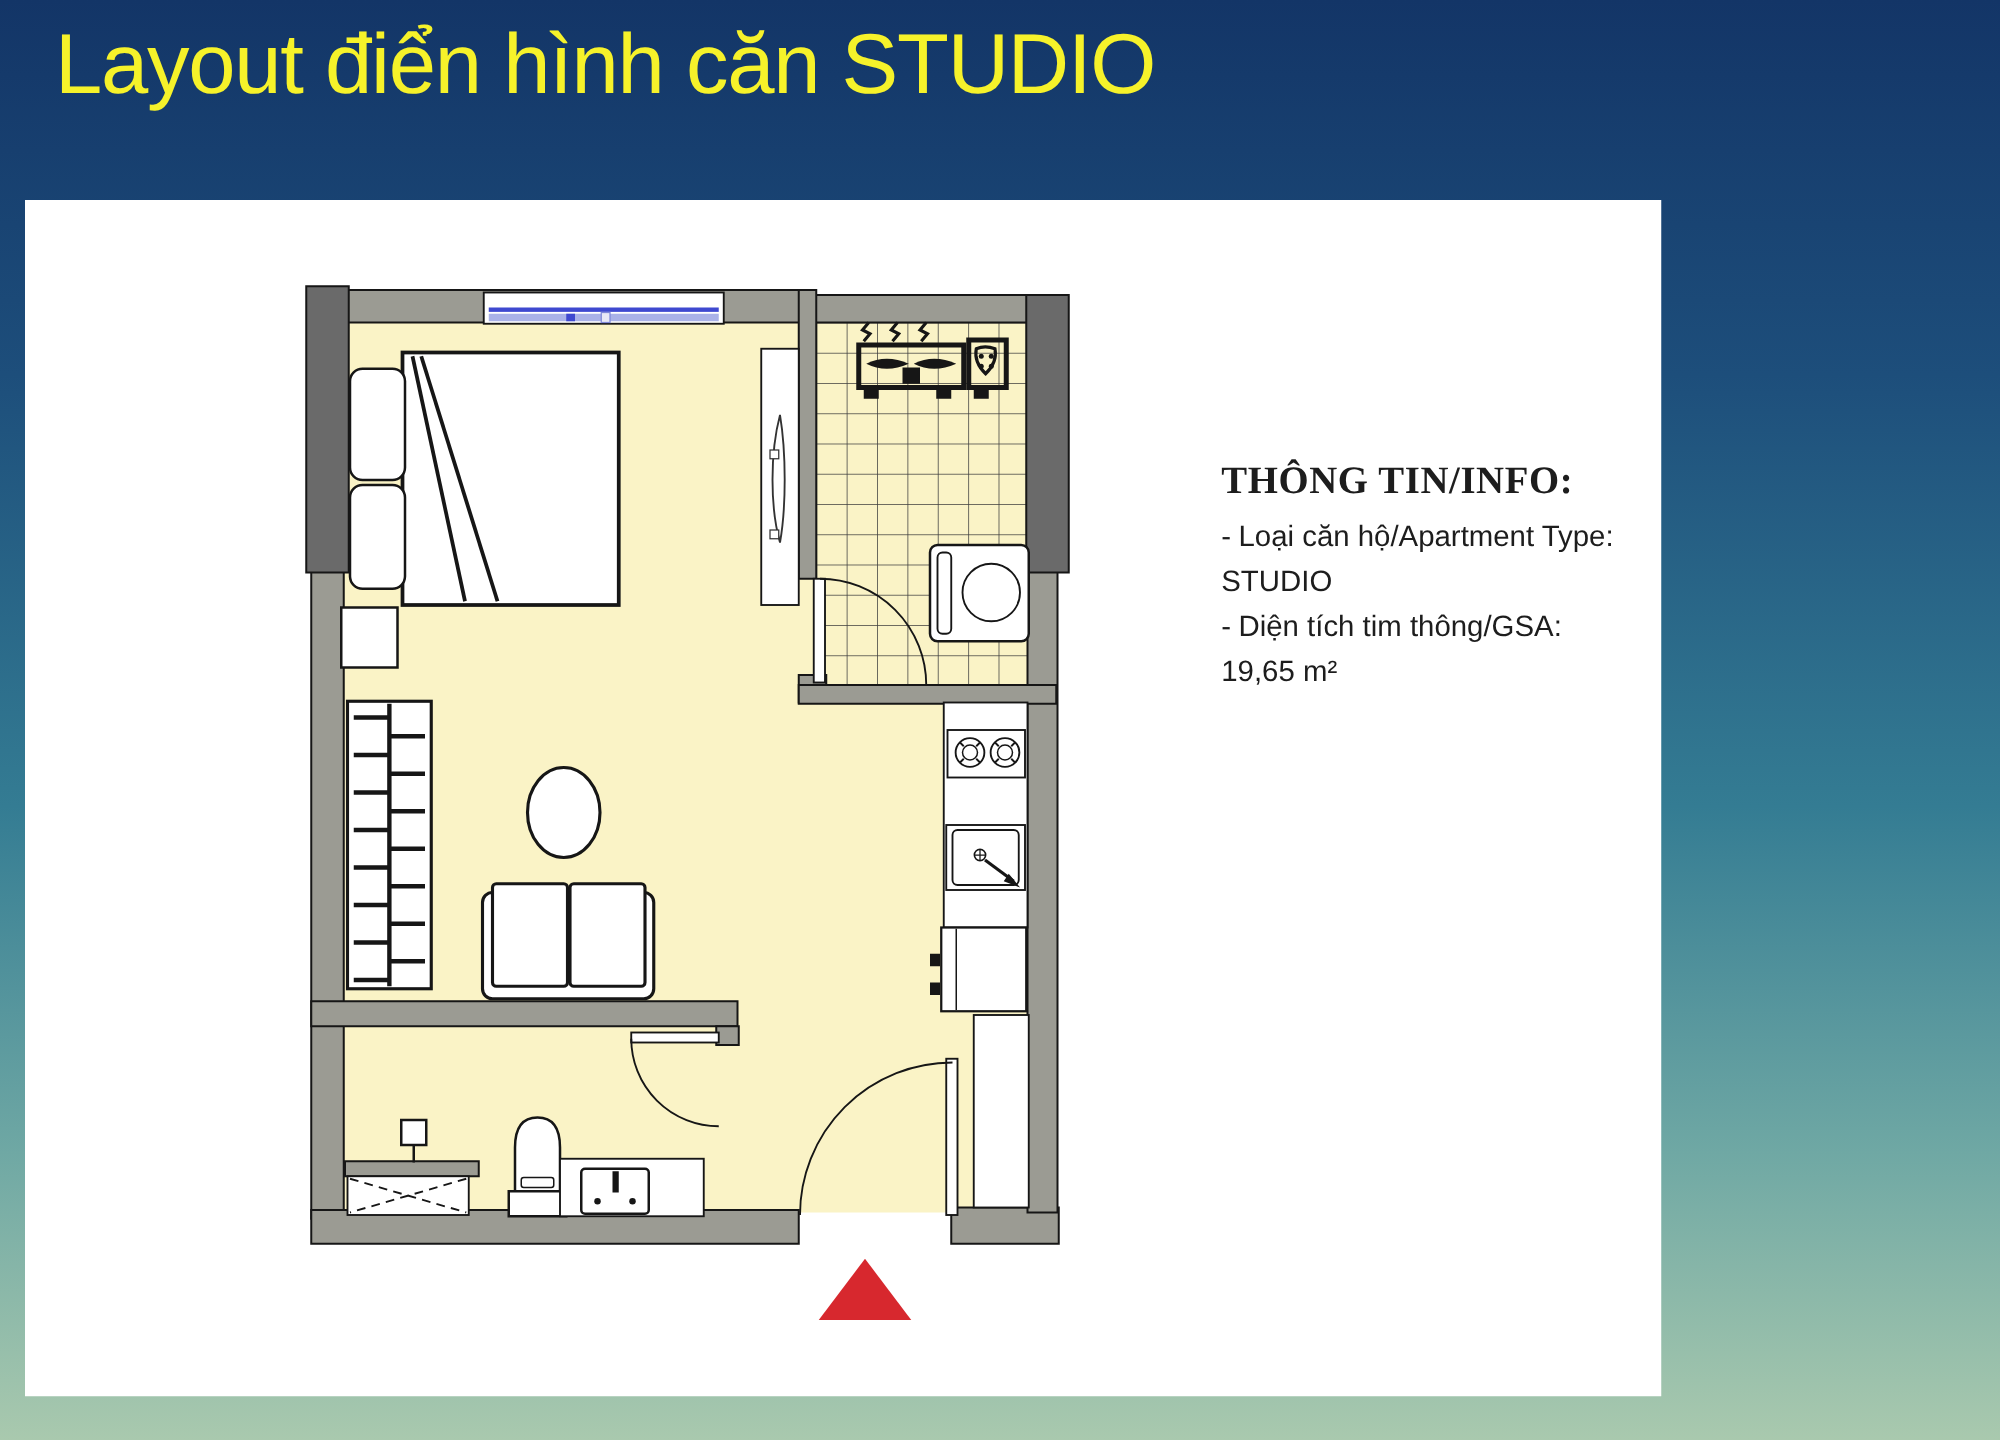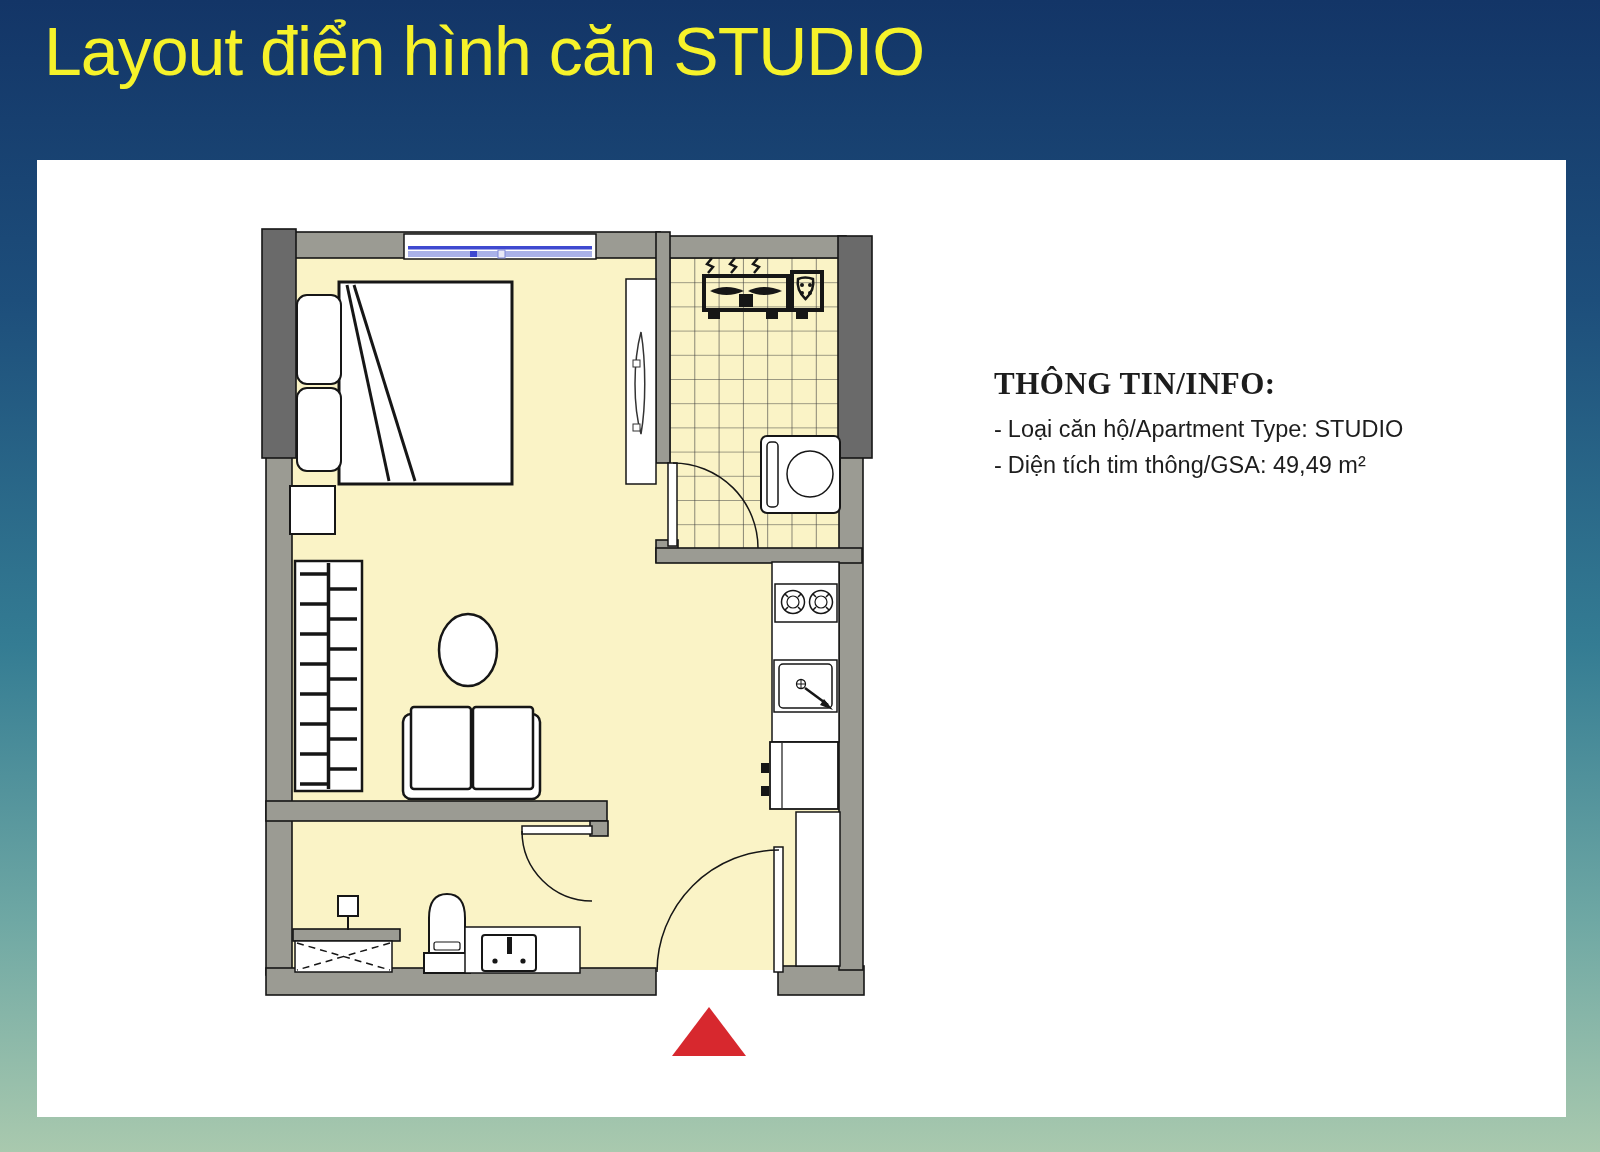--- a/index.html
+++ b/index.html
@@ -15,21 +15,21 @@
     background:linear-gradient(180deg,var(--bg-top) 0%,var(--bg-upper) 26%,var(--bg-mid) 56%,var(--bg-lower) 80%,var(--bg-bottom) 100%);
     overflow:hidden;
   }
   .page{position:relative;width:1600px;height:1152px}
   .title{
     position:absolute;left:44px;top:12px;
     font-size:68px;font-weight:400;letter-spacing:-1px;
     color:var(--title-yellow);white-space:nowrap;
   }
   .card{
-    position:absolute;left:37px;top:160px;width:1529px;height:957px;
+    position:absolute;left:20px;top:160px;width:1309px;height:957px;
     background:var(--card-bg);
   }
   .plan{position:absolute;left:217px;top:65px;width:640px;height:840px}
   .info{position:absolute;left:957px;top:206px;color:var(--text-dark)}
   .info-heading{
     font-family:"Liberation Serif","DejaVu Serif",serif;
     font-size:31px;font-weight:700;letter-spacing:.5px;margin-bottom:9px;
   }
   .info-line{font-size:23.5px;line-height:36px;white-space:nowrap}
   .info-line .dash{margin-right:6px}
@@ -205,18 +205,18 @@
       </g>
       <polygon points="668,1056 742,1056 705,1007" fill="var(--arrow-red)"></polygon>
     </svg>
 
     <div class="info">
       <div class="info-heading">THÔNG TIN/INFO:</div>
       <div class="info-line">
         <span class="dash">-</span><span class="lbl">Loại căn hộ/Apartment Type: </span><span class="val">STUDIO</span>
       </div>
       <div class="info-line">
-        <span class="dash">-</span><span class="lbl">Diện tích tim thông/GSA: </span><span class="val">49,49 m²</span>
+        <span class="dash">-</span><span class="lbl">Diện tích tim thông/GSA: </span><span class="val">19,65 m²</span>
       </div>
     </div>
 
   </div>
 </div>
 
 </body></html>

